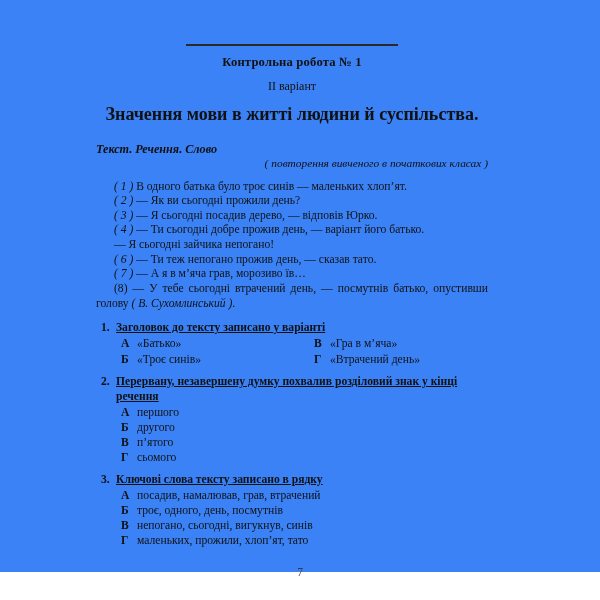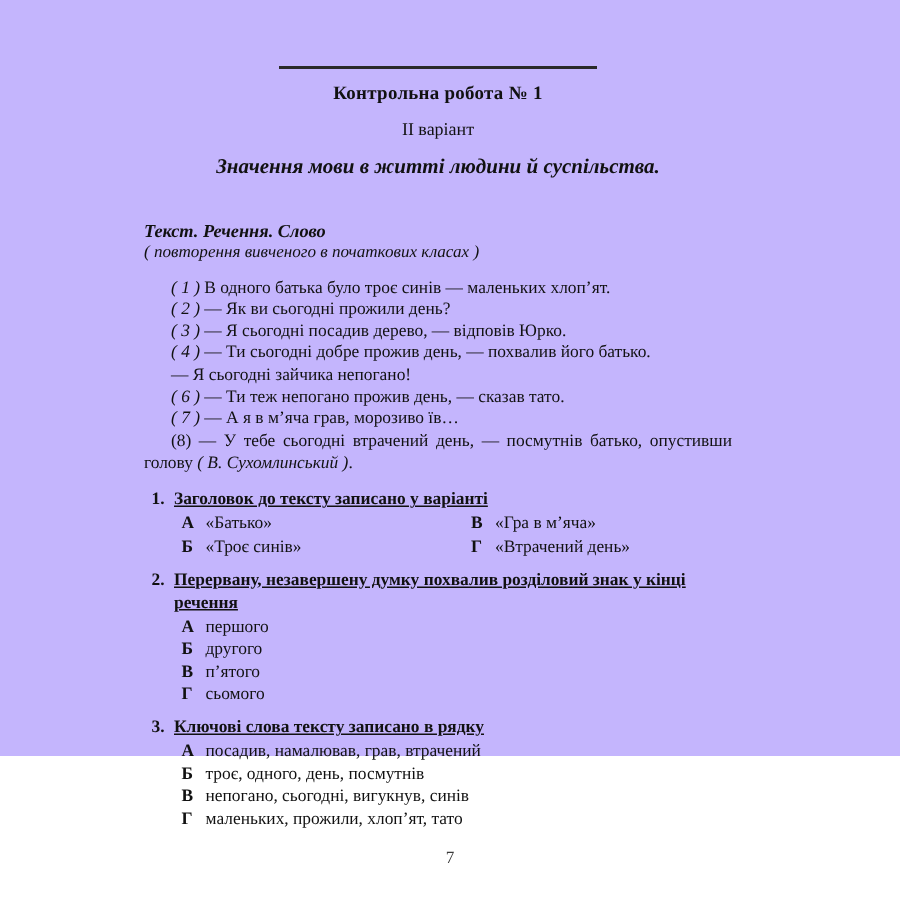--- a/index.html
+++ b/index.html
@@ -11,23 +11,23 @@
     height: 600px;
     background: #ffffff;
     font-family: "Liberation Serif", "DejaVu Serif", serif;
     color: #111111;
     overflow: hidden;
   }
 
   .page {
     position: relative;
     width: 600px;
-    height: 504px;
+    height: 572px;
     box-sizing: border-box;
-    background: #c4b5fd;
+    background: #3b82f6;
   }
 
   .content {
     position: absolute;
     left: 96px;
     top: 44px;
     width: 392px;
   }
 
   
@@ -45,32 +45,31 @@
     margin-bottom: 9px;
   }
   .variant {
     text-align: center;
     font-size: 12px;
     margin-bottom: 10px;
   }
   .topic {
     text-align: center;
     font-weight: bold;
-    font-style: italic;
-    font-size: 14px;
-    margin-bottom: 27px;
+    font-size: 18px;
+    margin-bottom: 17px;
   }
   .subtopic {
     text-align: left;
     font-weight: bold;
     font-style: italic;
     font-size: 12.2px;
   }
   .note {
-    text-align: left;
+    text-align: right;
     font-style: italic;
     font-size: 11.4px;
     margin-bottom: 11px;
   }
 
   
   .instruction {
     font-weight: bold;
     font-size: 11.9px;
     line-height: 1.30;
@@ -174,21 +173,21 @@
       <div class="ln">
         <span class="num">( 1 )</span><span> В одного батька було троє синів — маленьких хлоп’ят.</span>
       </div>
       <div class="ln">
         <span class="num">( 2 )</span><span> — Як ви сьогодні прожили день?</span>
       </div>
       <div class="ln">
         <span class="num">( 3 )</span><span> — Я сьогодні посадив дерево, — відповів Юрко.</span>
       </div>
       <div class="ln">
-        <span class="num">( 4 )</span><span> — Ти сьогодні добре прожив день, — похвалив його батько.</span>
+        <span class="num">( 4 )</span><span> — Ти сьогодні добре прожив день, — варіант його батько.</span>
       </div>
       <div class="ln">
         <span class="num"></span><span>— Я сьогодні зайчика непогано!</span>
       </div>
       <div class="ln">
         <span class="num">( 6 )</span><span> — Ти теж непогано прожив день, — сказав тато.</span>
       </div>
       <div class="ln">
         <span class="num">( 7 )</span><span> — А я в м’яча грав, морозиво їв…</span>
       </div>

